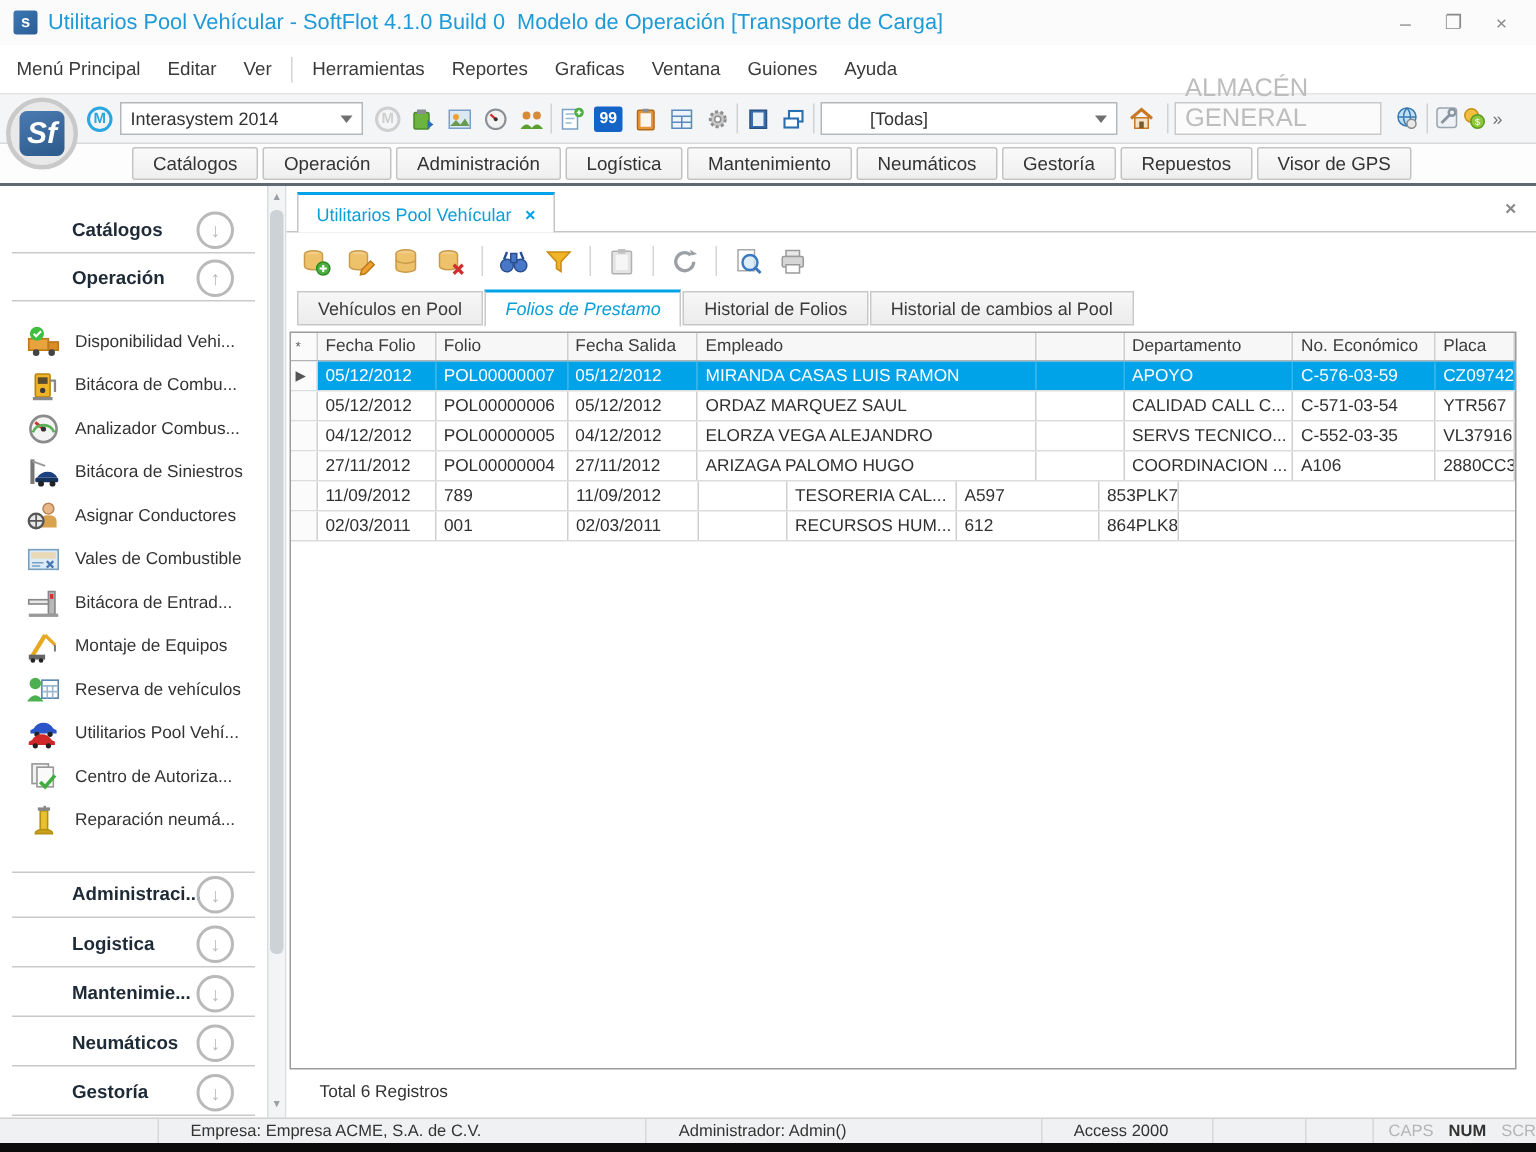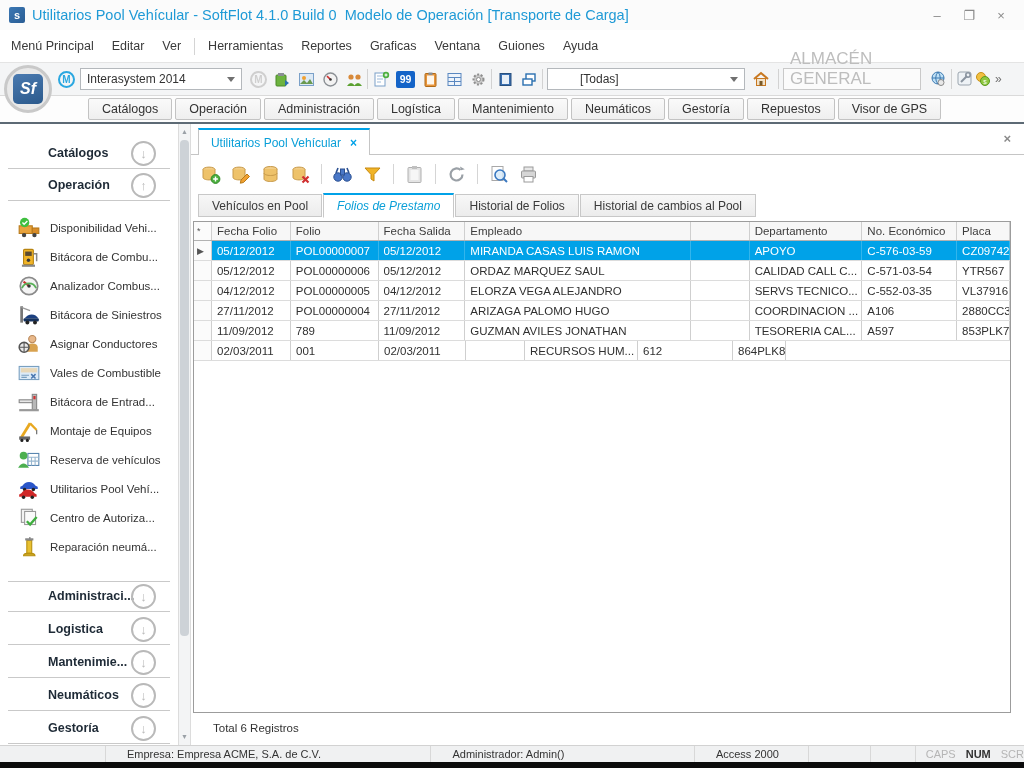--- a/index.html
+++ b/index.html
@@ -15,21 +15,21 @@
   .win-btn { width:18px; text-align:center; cursor:default; }
 
   
   #menubar { left:0; top:30px; width:1024px; height:32px; background:#fff; display:flex; align-items:center; padding-left:2px; }
   .menu-item { padding:5px 9px; font-size:12.5px; color:#3a3a3a; }
   .menu-sep { width:1px; height:17px; background:#d4d4d4; margin:0 4px; }
 
   
   #toolbar { left:0; top:62px; width:1024px; height:34px; background:#f4f5f6; border-top:1px solid #e4e4e4; border-bottom:1px solid #dadada; display:flex; align-items:center; }
   #app-logo { left:4px; top:65px; width:48px; height:48px; border-radius:50%; background:#e9e9e9; border:3px solid #c9c9c9; z-index:20; display:flex; align-items:center; justify-content:center; }
-  #app-logo .logo-inner { width:30px; height:30px; border-radius:5px; background:linear-gradient(160deg,#4a7ab0,#2c5a8c); color:#fff; font-style:italic; font-weight:bold; font-size:16px; display:flex; align-items:center; justify-content:center; }
+  #app-logo .logo-inner { width:30px; height:30px; border-radius:5px; background:linear-gradient(160deg,#4a7ab0,#2c5a8c); color:#fff; font-style:italic; font-weight:bold; font-size:20px; display:flex; align-items:center; justify-content:center; }
   .tb-group { display:flex; align-items:center; gap:6px; }
   .tb-sep { width:1px; height:20px; background:#d2d2d2; margin:0 4px; }
   .combo { height:22px; background:#fff; border:1px solid #b4b8bc; display:flex; align-items:center; font-size:12px; color:#333; padding-left:6px; position:relative; }
   .combo .arr { margin-left:auto; margin-right:6px; width:0; height:0; border-left:4px solid transparent; border-right:4px solid transparent; border-top:5px solid #707070; }
   .tb-input { height:22px; background:#fbfbfb; border:1px solid #c9c9c9; color:#bdbdbd; font-size:17px; display:flex; align-items:flex-end; padding-left:6px; }
   .icon16 { width:18px; height:18px; display:inline-flex; align-items:center; justify-content:center; }
   .m-circle { width:17px; height:17px; border-radius:50%; border:2px solid #2aa7e0; color:#2aa7e0; font-size:10px; font-weight:bold; display:flex; align-items:center; justify-content:center; }
   .m-circle.disabled { border-color:#cfcfcf; color:#cfcfcf; }
   .badge99 { width:19px; height:17px; background:#1464c8; color:#fff; font-size:10.5px; font-weight:bold; display:flex; align-items:center; justify-content:center; border-radius:2px; }
   .overflow-glyph { color:#707070; font-size:12px; letter-spacing:-2px; }
@@ -603,21 +603,20 @@
       <div class="g-cell w-dep">COORDINACION ...</div>
       <div class="g-cell w-eco">A106</div>
       <div class="g-cell w-pla">2880CC3</div>
     </div>
 
     <div class="g-row g-body-row">
       <div class="g-cell ind"></div>
       <div class="g-cell w-f1">11/09/2012</div>
       <div class="g-cell w-f2">789</div>
       <div class="g-cell w-f3">11/09/2012</div>
-      <div class="g-cell w-emp">GUZMAN AVILES JONATHAN</div>
       <div class="g-cell w-gap"></div>
       <div class="g-cell w-dep">TESORERIA CAL...</div>
       <div class="g-cell w-eco">A597</div>
       <div class="g-cell w-pla">853PLK7</div>
     </div>
 
     <div class="g-row g-body-row">
       <div class="g-cell ind"></div>
       <div class="g-cell w-f1">02/03/2011</div>
       <div class="g-cell w-f2">001</div>

